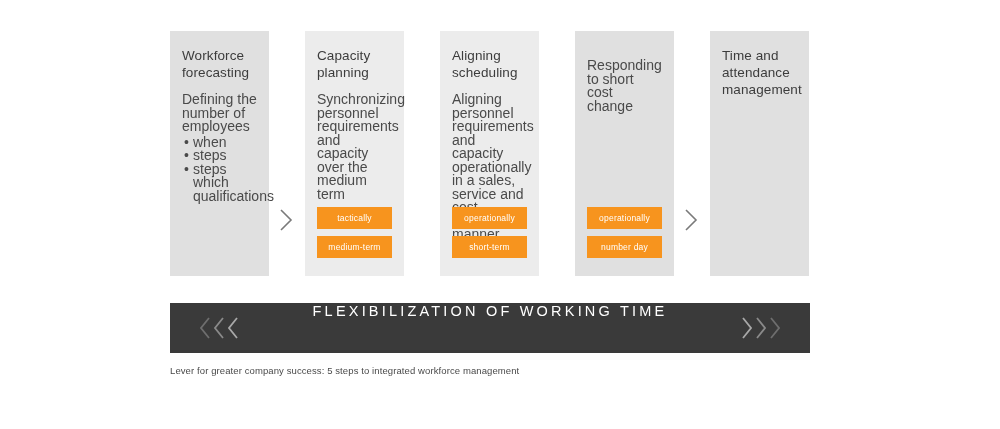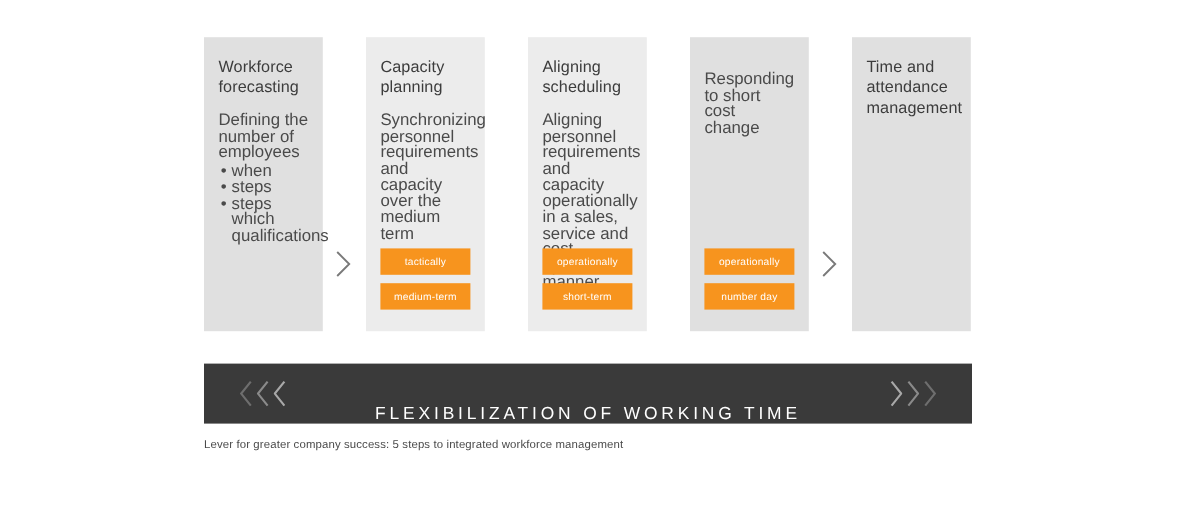--- a/index.html
+++ b/index.html
@@ -104,21 +104,21 @@
     line-height: 10px;
   }
   .banner {
     position: absolute;
     left: 170px;
     top: 303px;
     width: 640px;
     height: 50px;
     background: #3a3a3a;
     display: flex;
-    align-items: flex-end;
+    align-items: flex-start;
     justify-content: center;
   }
   .banner-text {
     color: #ffffff;
     font-size: 14.5px;
     letter-spacing: 3.2px;
     font-weight: 400;
     white-space: nowrap;
   }
   .chevrons {

